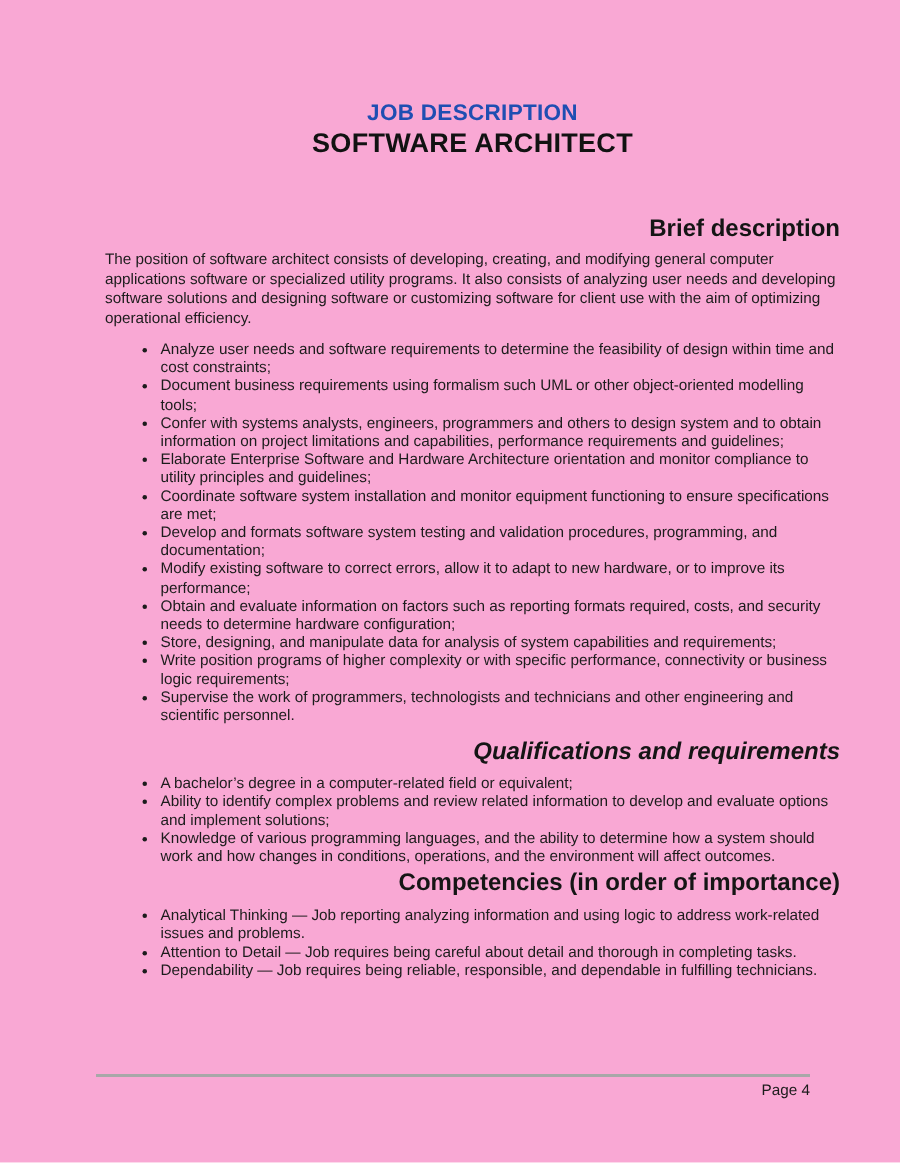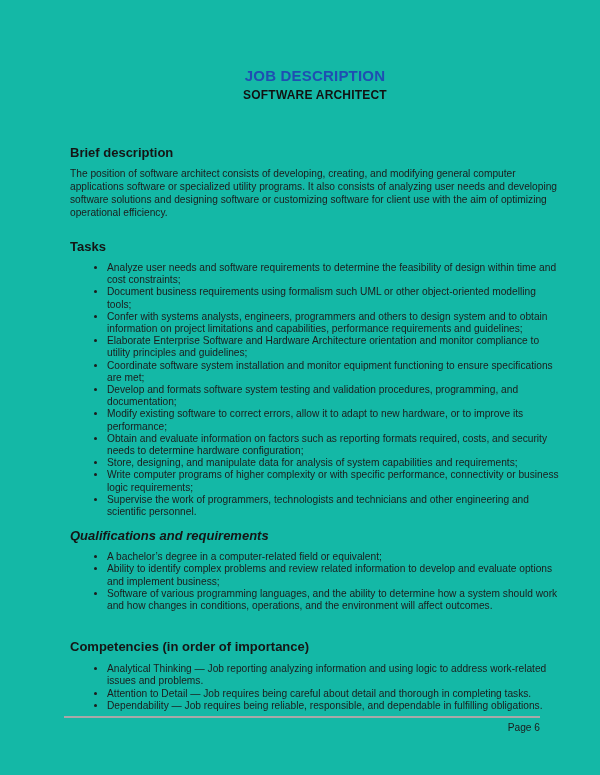--- a/index.html
+++ b/index.html
@@ -4,59 +4,60 @@
 <style>
   html, body {
     margin: 0;
     padding: 0;
     background: #ffffff;
   }
   .page {
     position: relative;
     width: 600px;
     height: 775px;
-    background: #14b8a6;
+    background: #f9a8d4;
     box-sizing: border-box;
     padding: 66px 40px 0 70px;
     font-family: "Liberation Sans", "DejaVu Sans", sans-serif;
     font-size: 10.2px;
     color: #1c1c1c;
     overflow: hidden;
   }
   .title-block {
     text-align: center;
   }
   .doc-type {
     font-weight: bold;
     font-size: 15px;
     line-height: 19px;
     letter-spacing: 0.2px;
   }
   .job-title {
     font-weight: bold;
-    font-size: 12px;
+    font-size: 18px;
     line-height: 20px;
     color: #121212;
     letter-spacing: 0.2px;
   }
   h3.sec-heading {
     margin: 0;
-    font-size: 13px;
+    font-size: 16px;
     line-height: 13px;
     font-weight: bold;
     color: #151515;
+    text-align: right;
   }
   .sec-brief h3 { margin-top: 41px; }
   .sec-brief p {
     margin: 8px 0 0 0;
     line-height: 13px;
   }
   .sec-tasks h3 { margin-top: 21px; }
   .sec-qual  h3 { margin-top: 11px; font-style: italic; }
-  .sec-comp  h3 { margin-top: 28px; }
+  .sec-comp  h3 { margin-top: 4px; }
   ul.blist {
     margin: 9px 0 0 0;
     padding: 0 0 0 37px;
     list-style-type: disc;
   }
   .sec-comp ul.blist { margin-top: 10px; }
   ul.blist li {
     line-height: 12.2px;
     margin: 0;
     padding: 0;
@@ -87,52 +88,51 @@
     <div class="doc-type" style="color: rgb(31, 78, 178);">JOB DESCRIPTION</div>
     <div class="job-title">SOFTWARE ARCHITECT</div>
   </header>
 
   <section class="sec-brief">
     <h3 class="sec-heading">Brief description</h3>
     <p>The position of software architect consists of developing, creating, and modifying general computer applications software or specialized utility programs. It also consists of analyzing user needs and developing software solutions and designing software or customizing software for client use with the aim of optimizing operational efficiency.</p>
   </section>
 
   <section class="sec-tasks">
-    <h3 class="sec-heading">Tasks</h3>
     <ul class="blist">
       <li>Analyze user needs and software requirements to determine the feasibility of design within time and cost constraints;</li>
       <li>Document business requirements using formalism such UML or other object-oriented modelling tools;</li>
       <li>Confer with systems analysts, engineers, programmers and others to design system and to obtain information on project limitations and capabilities, performance requirements and guidelines;</li>
       <li>Elaborate Enterprise Software and Hardware Architecture orientation and monitor compliance to utility principles and guidelines;</li>
       <li>Coordinate software system installation and monitor equipment functioning to ensure specifications are met;</li>
       <li>Develop and formats software system testing and validation procedures, programming, and documentation;</li>
       <li>Modify existing software to correct errors, allow it to adapt to new hardware, or to improve its performance;</li>
       <li>Obtain and evaluate information on factors such as reporting formats required, costs, and security needs to determine hardware configuration;</li>
       <li>Store, designing, and manipulate data for analysis of system capabilities and requirements;</li>
-      <li>Write computer programs of higher complexity or with specific performance, connectivity or business logic requirements;</li>
+      <li>Write position programs of higher complexity or with specific performance, connectivity or business logic requirements;</li>
       <li>Supervise the work of programmers, technologists and technicians and other engineering and scientific personnel.</li>
     </ul>
   </section>
 
   <section class="sec-qual">
     <h3 class="sec-heading">Qualifications and requirements</h3>
     <ul class="blist">
       <li>A bachelor’s degree in a computer-related field or equivalent;</li>
-      <li>Ability to identify complex problems and review related information to develop and evaluate options and implement business;</li>
-      <li>Software of various programming languages, and the ability to determine how a system should work and how changes in conditions, operations, and the environment will affect outcomes.</li>
+      <li>Ability to identify complex problems and review related information to develop and evaluate options and implement solutions;</li>
+      <li>Knowledge of various programming languages, and the ability to determine how a system should work and how changes in conditions, operations, and the environment will affect outcomes.</li>
     </ul>
   </section>
 
   <section class="sec-comp">
     <h3 class="sec-heading">Competencies (in order of importance)</h3>
     <ul class="blist">
       <li>Analytical Thinking — Job reporting analyzing information and using logic to address work-related issues and problems.</li>
       <li>Attention to Detail — Job requires being careful about detail and thorough in completing tasks.</li>
-      <li>Dependability — Job requires being reliable, responsible, and dependable in fulfilling obligations.</li>
+      <li>Dependability — Job requires being reliable, responsible, and dependable in fulfilling technicians.</li>
     </ul>
   </section>
 
   <footer class="footer">
     <div class="footer-rule"></div>
-    <div class="page-number">Page 6</div>
+    <div class="page-number">Page 4</div>
   </footer>
 
 </div>
 
 </body></html>

